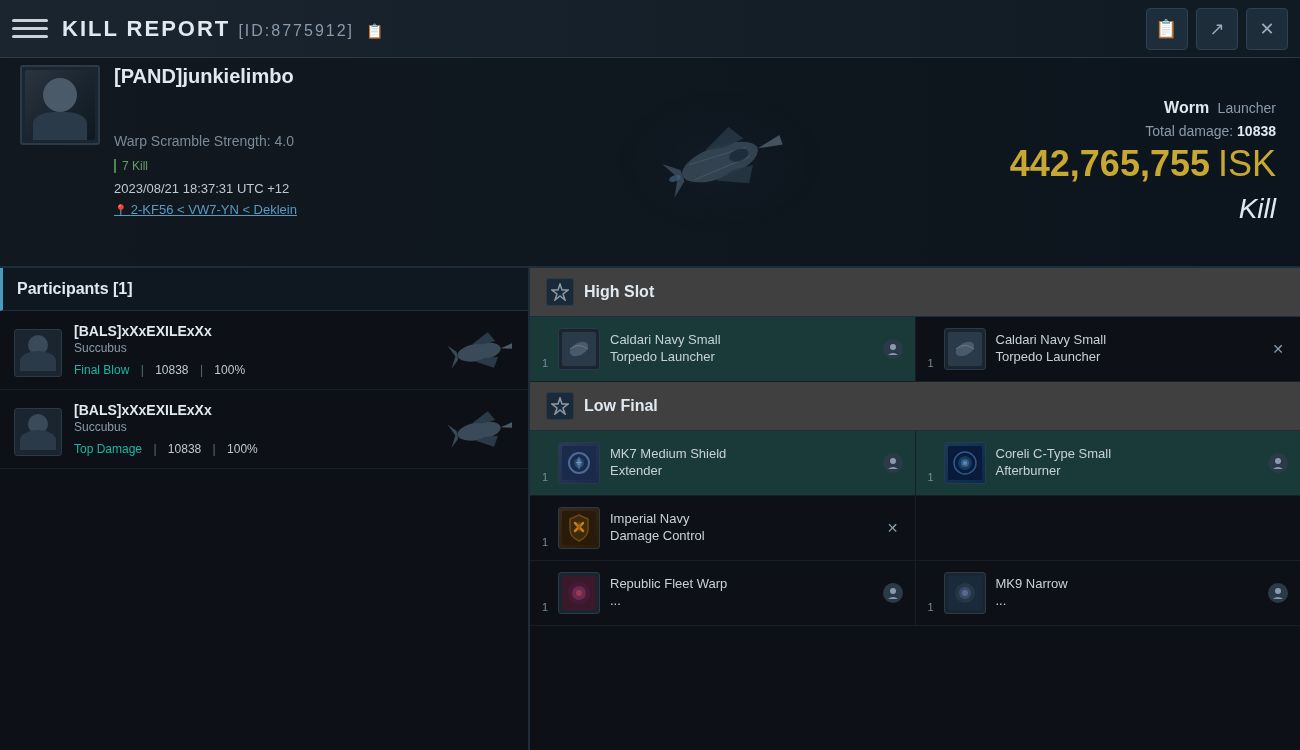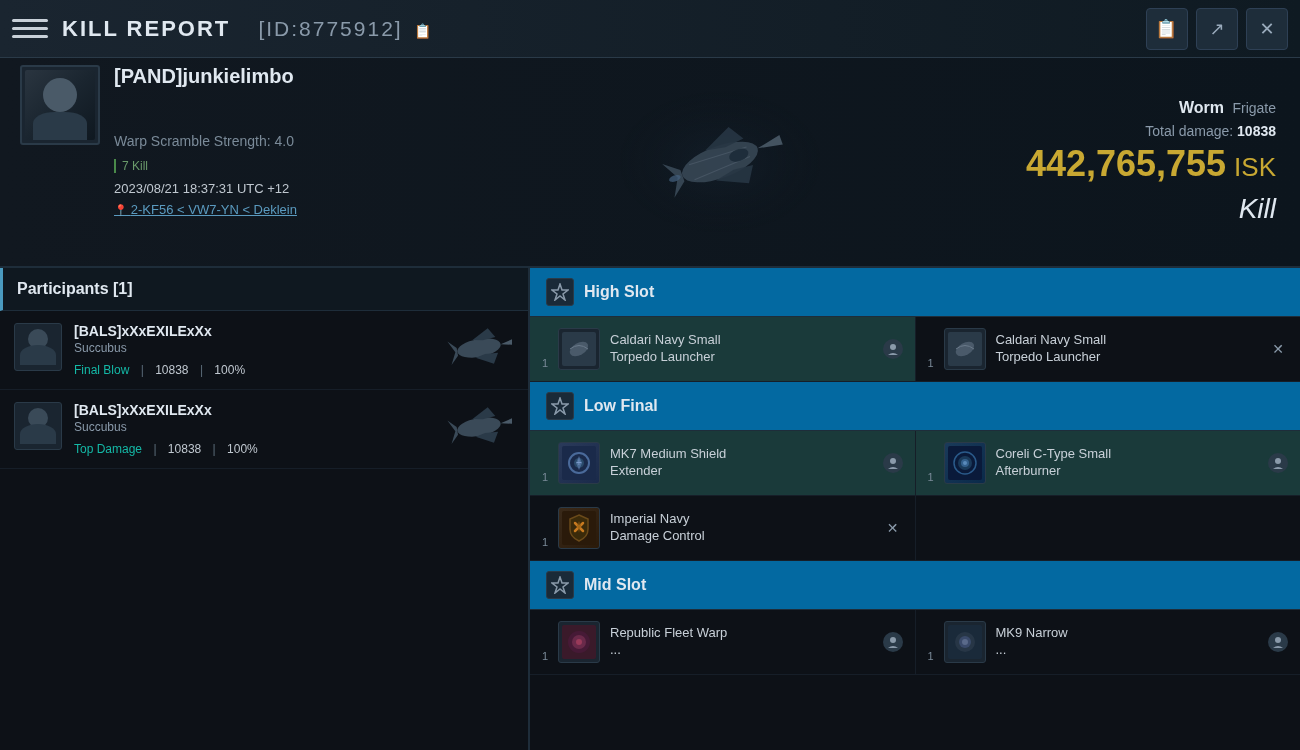--- a/index.html
+++ b/index.html
@@ -32,23 +32,23 @@
     .header-title {
       font-size: 22px;
       font-weight: 700;
       letter-spacing: 2px;
       color: #e0e8f0;
       text-transform: uppercase;
       flex: 1;
     }
     .header-title .id-part {
       font-weight: 400;
-      font-size: 21px;
+      font-size: 16px;
       color: #8a9aaa;
-      margin-left: 20px;
+      margin-left: 0;
     }
     .header-actions {
       display: flex; gap: 8px; align-items: center;
     }
     .header-btn {
       width: 42px; height: 42px;
       background: #1e2d3a;
       border: 1px solid #2e4055;
       border-radius: 4px;
       display: flex; align-items: center; justify-content: center;
@@ -182,21 +182,21 @@
       color: #e0e8f0;
       font-weight: 600;
     }
     .isk-value {
       font-size: 36px;
       font-weight: 700;
       color: #c8a832;
       margin-bottom: 2px;
     }
     .isk-label {
-      font-size: 26px;
+      font-size: 36px;
       color: #c8a832;
       font-weight: 400;
       margin-left: 8px;
     }
     .kill-result {
       font-size: 28px;
       color: #e0e8f0;
       font-style: italic;
       font-weight: 300;
       margin-top: 6px;
@@ -222,21 +222,21 @@
       font-size: 16px;
       font-weight: 600;
       color: #e0e8f0;
       border-bottom: 1px solid #1e2d3a;
       border-left: 3px solid #4a9abf;
       padding-left: 14px;
       background: #0f1820;
     }
     .participant-item {
       display: flex;
-      align-items: flex-start;
+      align-items: flex-end;
       padding: 12px 14px;
       border-bottom: 1px solid #161e28;
       cursor: pointer;
       position: relative;
     }
     .participant-corp-icon {
       width: 48px; height: 48px;
       background: #1a2530;
       border: 1px solid #2a3a48;
       border-radius: 3px;
@@ -302,21 +302,21 @@
     .fitting-panel {
       flex: 1;
       display: flex;
       flex-direction: column;
       overflow-y: auto;
     }
     .slot-section-header {
       display: flex;
       align-items: center;
       padding: 10px 16px;
-      background: #0369a1;
+      background: #404040;
       border-bottom: 1px solid #1e2d3a;
     }
     .slot-icon {
       width: 28px; height: 28px;
       background: #1a2a38;
       border: 1px solid #2a3a48;
       border-radius: 3px;
       display: flex; align-items: center; justify-content: center;
       margin-right: 10px;
       font-size: 14px;
@@ -458,21 +458,21 @@
         <ellipse cx="-48" cy="0" rx="6" ry="3" fill="#4a6a8a" opacity="0.7"></ellipse>
 
         <ellipse cx="20" cy="0" rx="10" ry="6" fill="#1a2a38" opacity="0.8"></ellipse>
       </g>
     </svg>
   </div>
 
   <div class="kill-stats">
     <div class="ship-type-line">
       <span style="font-weight:600; color:#e0e8f0;">Worm</span>
-      <span class="ship-class">Frigate</span>
+      <span class="ship-class">Launcher</span>
     </div>
     <div class="total-damage-line">
       <span>Total damage:</span>
       <span class="dmg-val">10838</span>
     </div>
     <div style="display:flex; align-items:baseline;">
       <span class="isk-value">442,765,755</span>
       <span class="isk-label">ISK</span>
     </div>
     <div class="kill-result">Kill</div>
@@ -652,28 +652,20 @@
           </svg>
         </div>
         <span class="item-name">Imperial Navy<br>Damage Control</span>
         <div class="item-status-icon status-x">✕</div>
       </div>
 
       <div class="fitting-item" style="flex:1; border-left: 1px solid #161e28;">
       </div>
     </div>
 
-    <div class="slot-section-header">
-      <div class="slot-icon">
-        <svg width="18" height="18" viewBox="0 0 18 18">
-          <path d="M9,1 L11,7 L17,7 L12,11 L14,17 L9,13 L4,17 L6,11 L1,7 L7,7 Z" fill="none" stroke="#8a9aaa" stroke-width="1.5"></path>
-        </svg>
-      </div>
-      <span class="slot-title">Mid Slot</span>
-    </div>
 
     <div class="fitting-row">
 
       <div class="fitting-item">
         <span class="item-qty">1</span>
         <div class="item-icon-wrap">
           <svg width="34" height="34" viewBox="0 0 34 34">
             <rect width="34" height="34" fill="#3a1a2a" rx="2"></rect>
             <circle cx="17" cy="17" r="11" fill="#4a1a3a" opacity="0.8"></circle>
             <circle cx="17" cy="17" r="7" fill="#6a2a4a"></circle>

